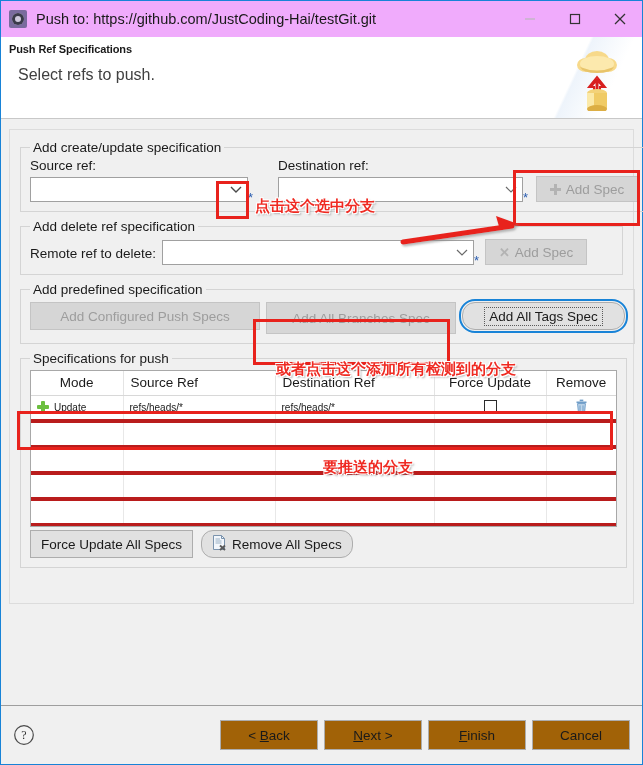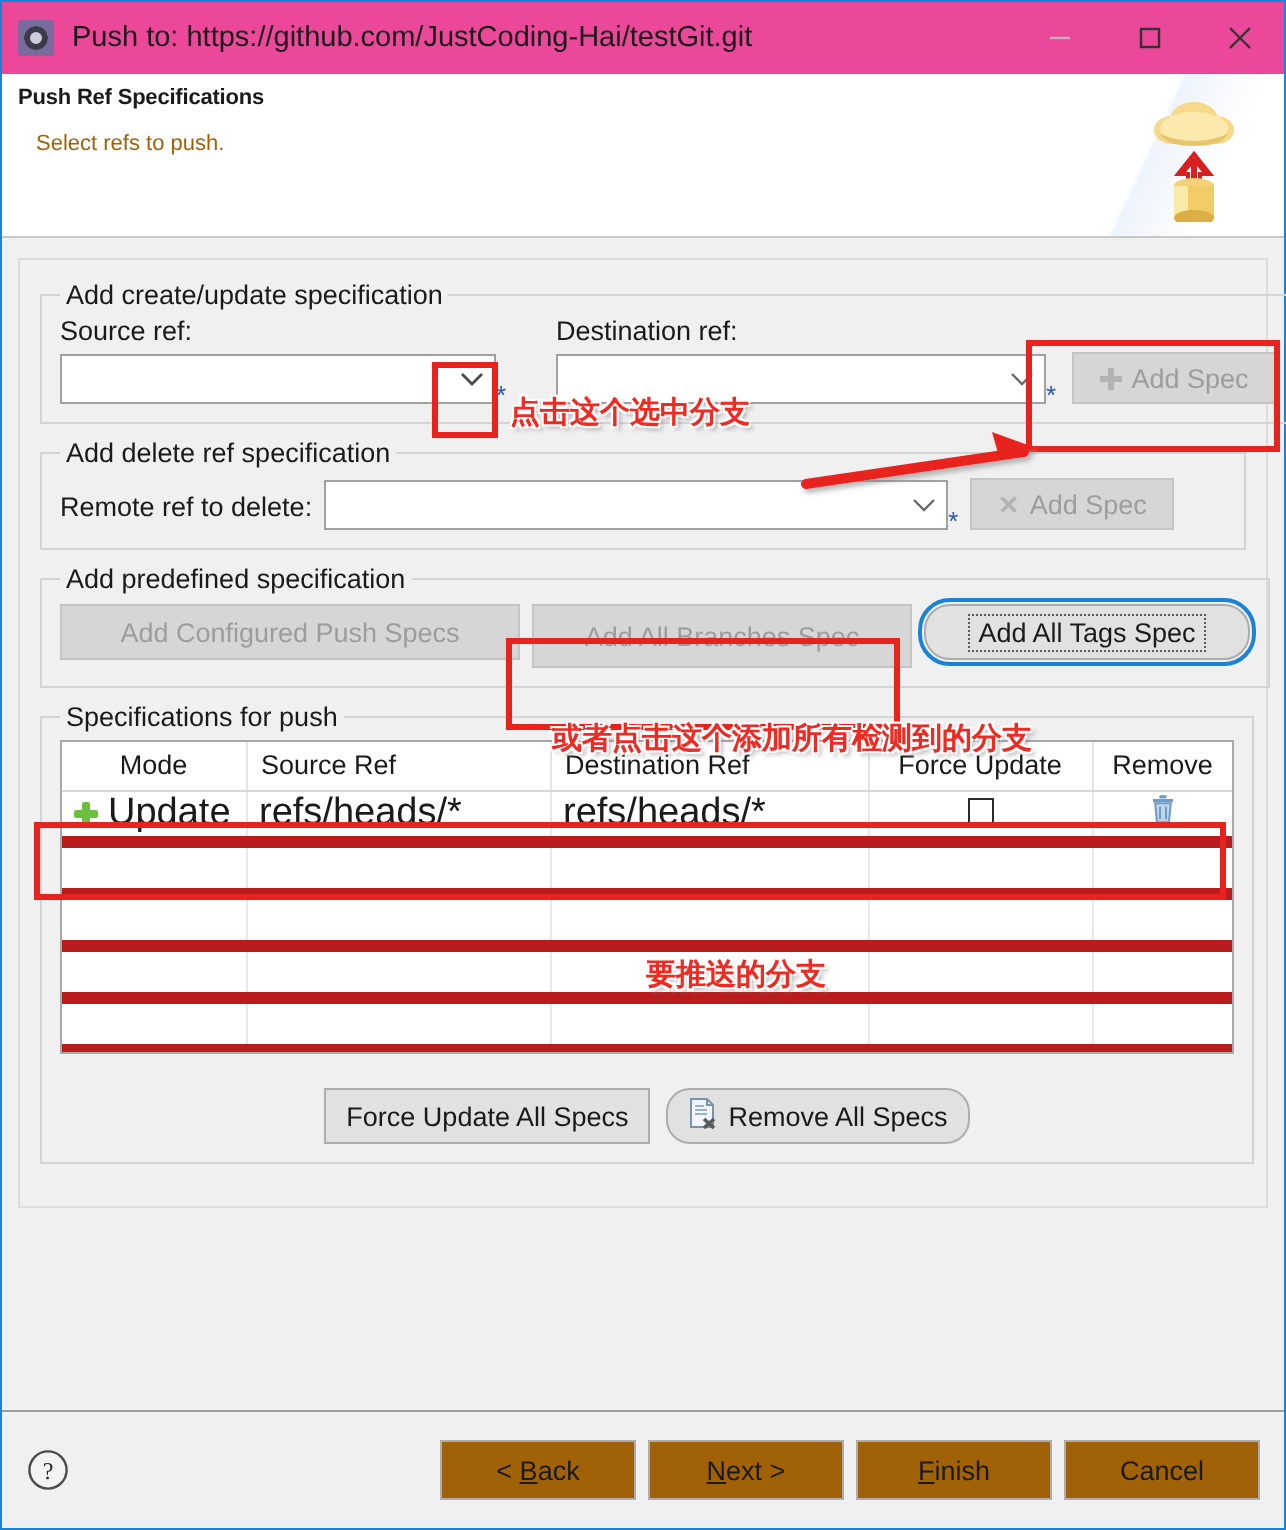--- a/index.html
+++ b/index.html
@@ -13,21 +13,21 @@
   }
   .window {
     position: absolute; inset: 0;
     border: 1px solid #1883d7;
     background: #f0f0f0;
     display: flex; flex-direction: column;
   }
   
   .titlebar {
     height: 36px; min-height: 36px;
-    background: #ec4899;
+    background: #f0abfc;
     display: flex; align-items: center;
     padding-left: 8px;
     position: relative;
   }
   .app-icon {
     width: 18px; height: 18px;
     background: #7a6b9e;
     border-radius: 2px;
     position: relative;
     margin-right: 9px;
@@ -60,21 +60,21 @@
     padding: 6px 0 10px 0;
     position: relative;
     min-height: 82px;
     overflow: hidden;
   }
   .header-title {
     font-size: 11px; font-weight: bold; color: #1a1a1a;
     padding-left: 8px; letter-spacing: -0.1px;
   }
   .header-sub {
-    font-size: 11px; color: #a16207;
+    font-size: 16px; color: #404040;
     padding-left: 17px; margin-top: 11px;
   }
   .header-art {
     position: absolute; right: 0; top: 0; bottom: 0; width: 110px;
     background: linear-gradient(115deg,#ffffff 0%,#ffffff 40%,#eef4fb 42%,#ffffff 70%);
   }
   
   .body { flex: 1; position: relative; }
   .content {
     margin: 10px 8px 0 8px;
@@ -136,41 +136,41 @@
   }
   table { border-collapse: collapse; width: 100%; table-layout: fixed; }
   th {
     font-size: 13.5px; font-weight: normal; color: #1a1a1a;
     height: 24px; text-align: center;
     border-right: 1px solid #e4e4e4;
     border-bottom: 1px solid #d8d8d8;
     background: #ffffff;
   }
   td {
-    font-size: 19px; color: #1a1a1a;
+    font-size: 10px; color: #1a1a1a;
     height: 26px;
     border-right: 1px solid #e8e8e8;
-    border-bottom: 6px solid #b91c1c;
+    border-bottom: 4px solid #b91c1c;
     padding: 0 6px;
     background: #ffffff;
     overflow: hidden; white-space: nowrap;
   }
   td.c { text-align: center; padding: 0; }
   .mode-cell { display: flex; align-items: center; gap: 5px; }
   .plus-green { width: 12px; height: 12px; position: relative; flex: none; }
   .plus-green::before, .plus-green::after {
     content: ""; position: absolute; background: #6cbf3f; border-radius: 1px;
   }
   .plus-green::before { left: 4px; top: 0; width: 4px; height: 12px; }
   .plus-green::after  { top: 4px; left: 0; height: 4px; width: 12px; }
   .chk {
     width: 13px; height: 13px; border: 1px solid #2b2b2b;
     background: #fff; display: inline-block;
   }
-  .spec-actions { display: flex; justify-content: center; gap: 8px; margin-top: 17px; }
+  .spec-actions { display: flex; justify-content: flex-start; gap: 8px; margin-top: 3px; }
   
   .sep { border-top: 1px solid #9e9e9e; margin: 0; }
   .buttonbar {
     height: 58px; display: flex; align-items: center;
     padding: 0 12px; gap: 8px;
   }
   .help-icon { width: 22px; height: 22px; flex: none; }
   .wizbtns { margin-left: auto; display: flex; gap: 6px; }
   .wizbtn {
     width: 98px; height: 30px;
@@ -454,21 +454,21 @@
   </div>
 </div>
 
 <div class="hl" style="left:216px; top:181px; width:33px; height:38px;"></div>
 <div class="hl" style="left:513px; top:170px; width:127px; height:56px;"></div>
 <div class="hl" style="left:253px; top:319px; width:197px; height:46px;"></div>
 <div class="hl" style="left:17px; top:411px; width:596px; height:39px;"></div>
 
 <div class="cn" style="left:255px; top:197px;">点击这个选中分支</div>
 <div class="cn" style="left:276px; top:360px;">或者点击这个添加所有检测到的分支</div>
-<div class="cn" style="left:323px; top:478px;">要推送的分支</div>
+<div class="cn" style="left:323px; top:458px;">要推送的分支</div>
 
 <svg class="ann-arrow" style="left:400px; top:212px;" width="150" height="40" viewBox="0 0 150 40">
   <defs>
     <filter id="ashadow" x="-20%" y="-20%" width="150%" height="160%">
       <feDropShadow dx="1.5" dy="2" stdDeviation="1.2" flood-color="#888" flood-opacity="0.6"></feDropShadow>
     </filter>
   </defs>
   <g filter="url(#ashadow)">
     <path d="M3 30 L112 14" stroke="#e8221c" stroke-width="5" stroke-linecap="round"></path>
     <path d="M118 12 L96 4 L100 18 Z" fill="#e8221c"></path>

